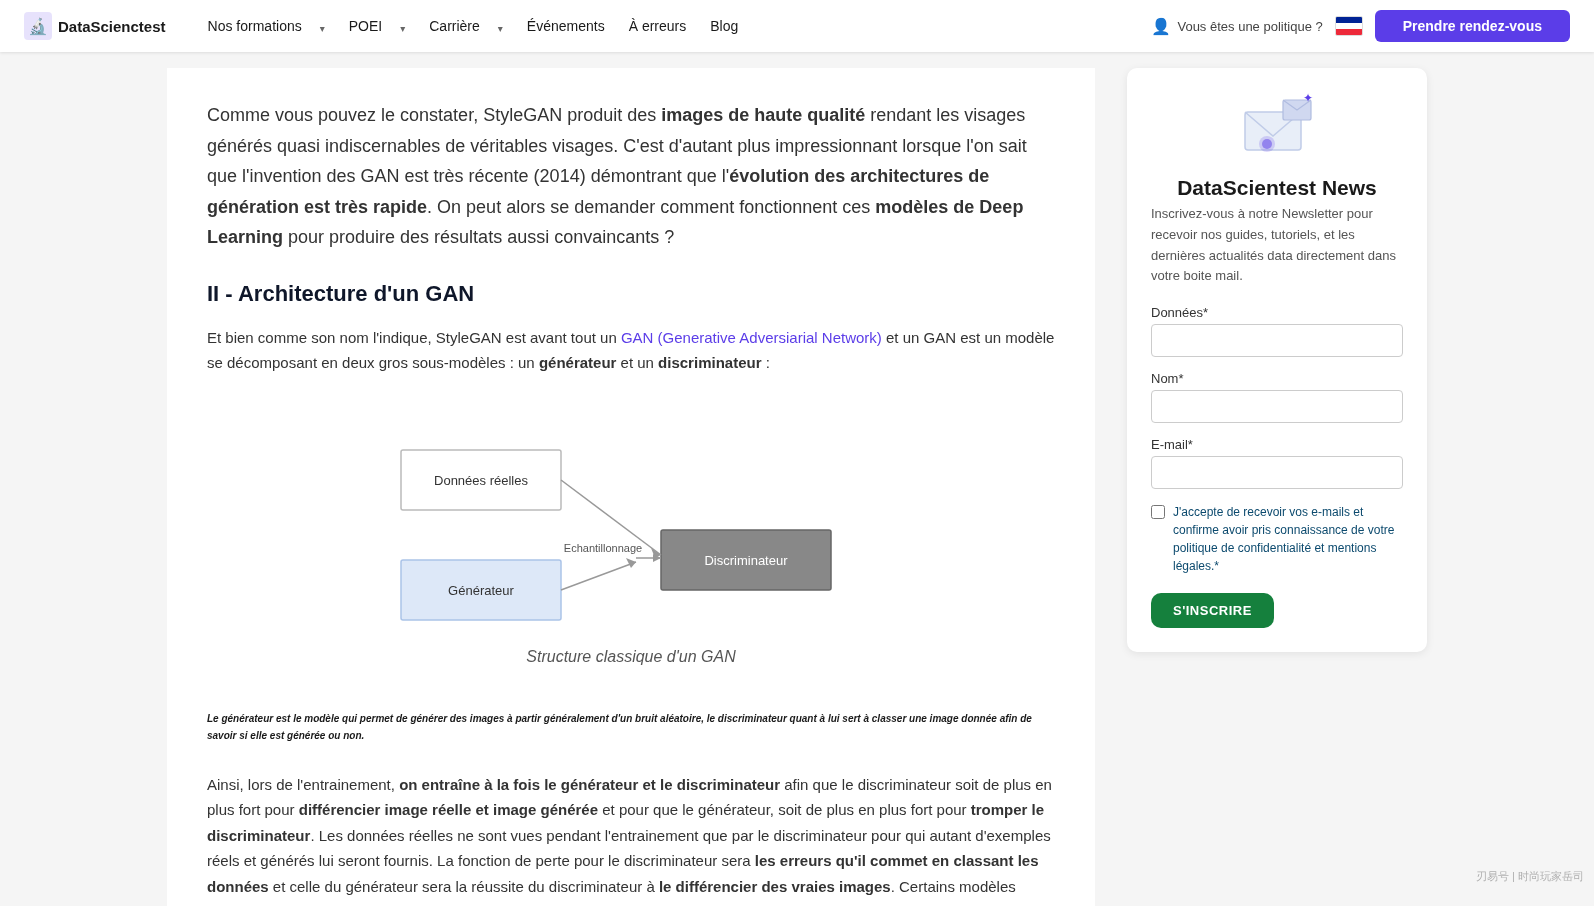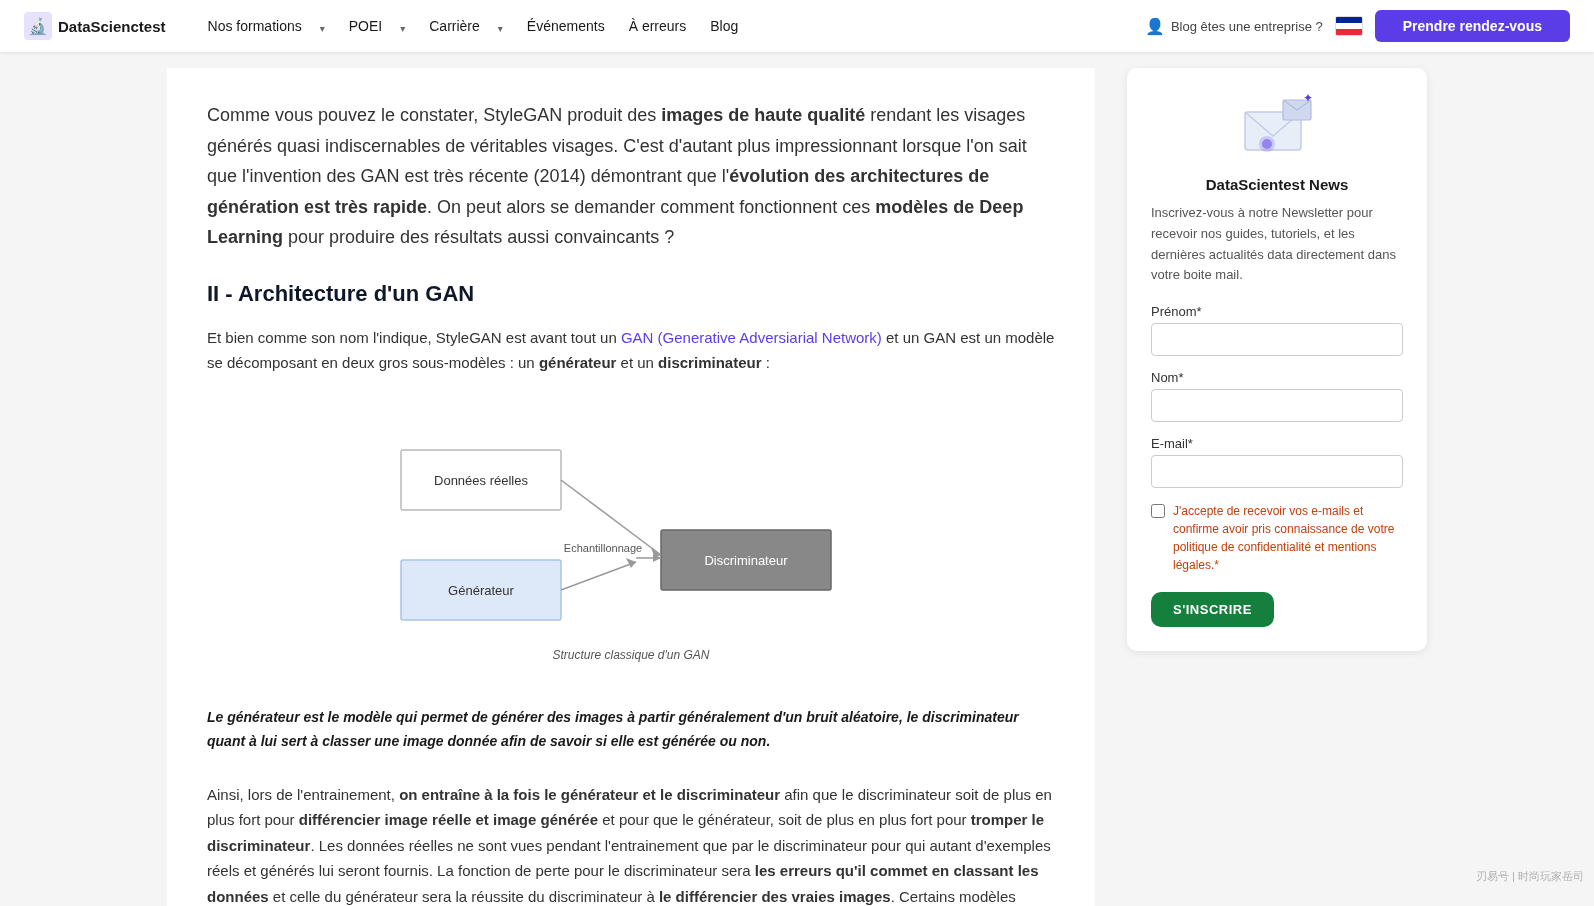--- a/index.html
+++ b/index.html
@@ -49,49 +49,49 @@
     .intro-paragraph strong { font-weight: 700; }
 
     .section-title { font-size: 22px; font-weight: 700; color: #0f172a; margin-bottom: 18px; margin-top: 8px; }
 
     .section-intro { font-size: 15px; line-height: 1.7; color: #333; margin-bottom: 24px; }
     .section-intro a { color: #5b3de8; text-decoration: none; }
 
     
     .diagram-container { display: flex; justify-content: center; margin: 24px 0 10px; }
     .diagram-svg-wrap { display: flex; flex-direction: column; align-items: center; }
-    .diagram-caption { text-align: center; font-size: 12px; color: #555; font-style: italic; margin-top: 8px; margin-bottom: 24px; }
-
-    
-    .bold-quote { font-size: 14px; line-height: 1.7; font-style: italic; font-weight: 700; color: #1a1a1a; margin: 20px 0 28px; }
+    .diagram-caption { text-align: center; font-size: 16px; color: #555; font-style: italic; margin-top: 8px; margin-bottom: 24px; }
+
+    
+    .bold-quote { font-size: 10px; line-height: 1.7; font-style: italic; font-weight: 700; color: #1a1a1a; margin: 20px 0 28px; }
 
     
     .bottom-paragraph { font-size: 15px; line-height: 1.7; color: #333; }
     .bottom-paragraph strong { font-weight: 700; }
 
     
     .sidebar-card {
       background: #fff;
       border-radius: 10px;
       padding: 24px;
       box-shadow: 0 2px 8px rgba(0,0,0,0.08);
     }
     .sidebar-icon-wrap { display: flex; justify-content: center; margin-bottom: 14px; }
-    .sidebar-title { font-size: 15px; font-weight: 700; color: #1a1a1a; margin-bottom: 10px; text-align: center; }
+    .sidebar-title { font-size: 21px; font-weight: 700; color: #1a1a1a; margin-bottom: 4px; text-align: center; }
     .sidebar-desc { font-size: 13px; color: #555; line-height: 1.6; margin-bottom: 18px; }
     .form-group { margin-bottom: 14px; }
     .form-label { font-size: 13px; color: #333; font-weight: 500; margin-bottom: 4px; display: block; }
     .form-input {
       width: 100%; padding: 8px 10px;
       border: 1px solid #ccc; border-radius: 4px;
       font-size: 13px; color: #333; outline: none;
     }
     .checkbox-group { display: flex; align-items: flex-start; gap: 8px; margin-bottom: 18px; }
     .checkbox-input { width: 14px; height: 14px; margin-top: 2px; flex-shrink: 0; cursor: pointer; }
-    .checkbox-label { font-size: 12px; color: #c2410c; line-height: 1.5; }
+    .checkbox-label { font-size: 12px; color: #0c4a6e; line-height: 1.5; }
     .submit-btn {
       background: #15803d; color: #fff;
       padding: 10px 22px; border-radius: 10px;
       font-size: 13px; font-weight: 700; cursor: pointer;
       border: none; letter-spacing: 0.5px;
     }
 
     
     .watermark { position: fixed; bottom: 22px; right: 10px; font-size: 11px; color: rgba(0,0,0,0.3); }
   </style>
@@ -125,21 +125,21 @@
     <div class="navbar-link">
       <span>À erreurs</span>
     </div>
     <div class="navbar-link">
       <span>Blog</span>
     </div>
   </div>
   <div class="navbar-right">
     <div class="navbar-enterprise">
       <span style="font-size:16px;">👤</span>
-      <span>Blog êtes une entreprise ?</span>
+      <span>Vous êtes une politique ?</span>
     </div>
     <div class="navbar-flag">
       <div class="flag-inner">
         <div class="flag-blue"></div>
         <div class="flag-white"></div>
         <div class="flag-red"></div>
       </div>
     </div>
     <div class="navbar-cta">Prendre rendez-vous</div>
   </div>
@@ -211,21 +211,21 @@
 
           <circle cx="30" cy="52" r="8" fill="#5b3de8" opacity="0.2"></circle>
           <circle cx="30" cy="52" r="5" fill="#5b3de8" opacity="0.5"></circle>
         </svg>
       </div>
 
       <h3 class="sidebar-title">DataScientest News</h3>
       <p class="sidebar-desc">Inscrivez-vous à notre Newsletter pour recevoir nos guides, tutoriels, et les dernières actualités data directement dans votre boite mail.</p>
 
       <div class="form-group">
-        <label class="form-label">Prénom*</label>
+        <label class="form-label">Données*</label>
         <input type="text" class="form-input" value="" style="">
       </div>
 
       <div class="form-group">
         <label class="form-label">Nom*</label>
         <input type="text" class="form-input" value="" style="">
       </div>
 
       <div class="form-group">
         <label class="form-label">E-mail*</label>

